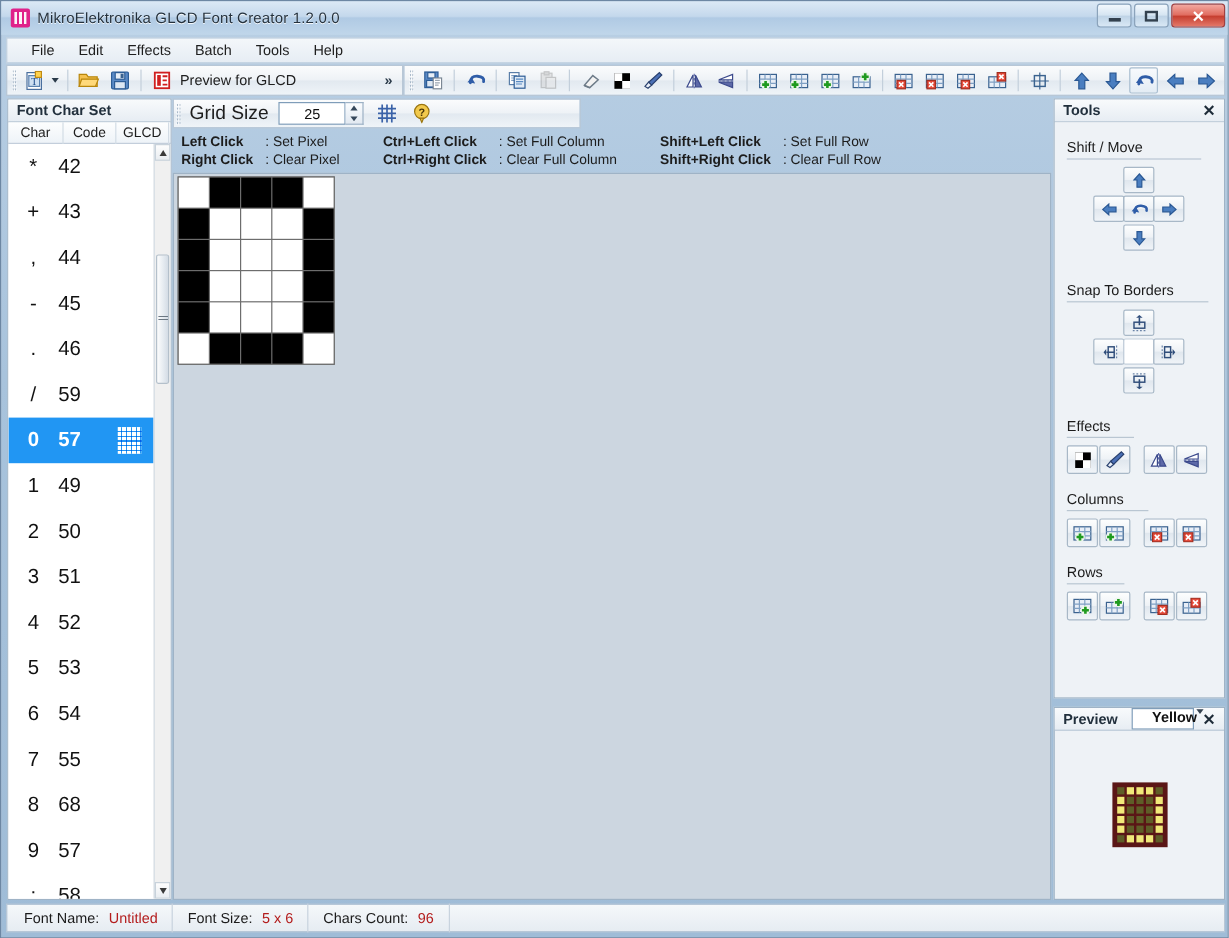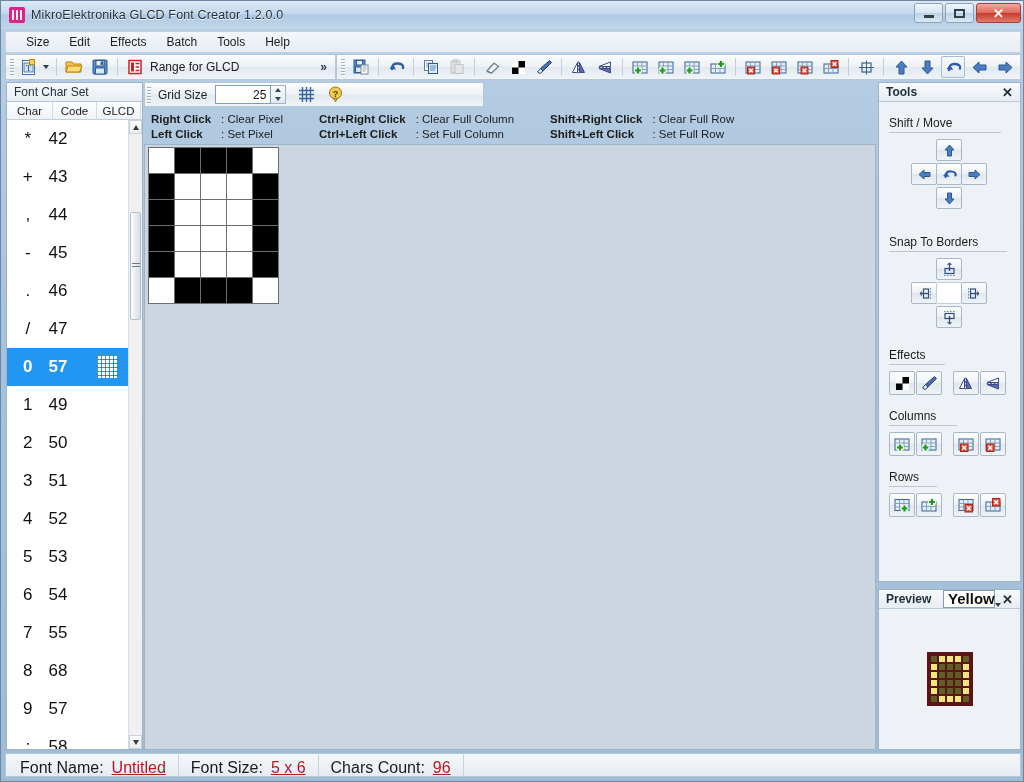--- a/index.html
+++ b/index.html
@@ -107,25 +107,25 @@
   
   svg { display:block; }
 
   
   #grid-toolbar {
     position: absolute; left: 143px; top: 81px; width: 340px; height: 25px;
     background: linear-gradient(to bottom, #fbfcfd 0%, #eef2f6 48%, #e2e9f0 52%, #eff4f8 100%);
     border: 1px solid #b8c7d6;
     display: flex; align-items: center;
   }
-  #grid-size-label { font-size:12px; color:#1e1e1e; margin:0 8px 0 4px; }
+  #grid-size-label { font-size:16px; color:#1e1e1e; margin:0 8px 0 4px; }
   #grid-size-box {
     width: 56px; height: 19px; background:#fff; border:1px solid #7f9db9;
     display:flex; align-items:center; justify-content:flex-end;
-    padding-right:4px; font-size:12px; color:#111;
+    padding-right:20px; font-size:12px; color:#111;
   }
   #grid-size-spin {
     width: 15px; height: 19px; border:1px solid #9db2c6; border-left:none;
     background: linear-gradient(to bottom,#fafcfe,#e2e9f1);
     display:flex; flex-direction:column; align-items:center; justify-content:space-around;
   }
   .spin-arrow { width:0;height:0;border-left:3px solid transparent;border-right:3px solid transparent; }
   .spin-up { border-bottom:4px solid #35475a; }
   .spin-down { border-top:4px solid #35475a; }
 
@@ -143,21 +143,21 @@
   #charset-panel {
     position: absolute; left: 5px; top: 81px; width: 137px; height: 668px;
     background: #eef2f6; border: 1px solid #9fb3c6;
     display: flex; flex-direction: column;
   }
   #charset-title {
     height: 19px; flex: none;
     background: linear-gradient(to bottom,#f8fafc 0%, #e7edf3 100%);
     border-bottom: 1px solid #b9c8d6;
     display: flex; align-items: center; padding-left: 7px;
-    font-weight: normal; font-size: 12px; color: #22303d;
+    font-weight: bold; font-size: 12px; color: #22303d;
   }
   #charset-head {
     height: 18px; flex: none; display: flex; align-items: center;
     background: linear-gradient(to bottom,#fdfefe,#eef3f8);
     border-bottom: 1px solid #c3cedb;
     font-size: 11.5px; color: #1d1d1d;
   }
   #charset-head .hcell {
     text-align: center; border-right: 1px solid #d3dce5; height:18px; line-height:18px;
   }
@@ -262,21 +262,21 @@
   .gap { width: 10px; }
 
   
   #preview-panel {
     position: absolute; left: 877px; top: 588px; width: 143px; height: 161px;
     background: #eef2f6; border: 1px solid #9fb3c6;
     display:flex; flex-direction:column;
   }
   #preview-select {
     width: 52px; height: 18px; border:1px solid #7f9db9; background:#fff;
-    display:flex; align-items:flex-end; font-size:15px; color:#111; padding-left:4px;
+    display:flex; align-items:flex-start; font-size:12px; color:#111; padding-left:16px;
     margin-right: 5px;
   }
   #preview-select .sel-txt { flex:1; }
   #preview-select .sel-arrow {
     width:0;height:0;border-left:3.5px solid transparent;border-right:3.5px solid transparent;
     border-top:4px solid #33414f; margin-right:4px;
   }
   #preview-body { flex:1; display:flex; align-items:center; justify-content:center; }
   #lcd {
     padding: 4px;
@@ -289,25 +289,25 @@
   .lpx.off { background: #5e5d27; }
 
   
   #statusbar {
     position: absolute; left: 4px; top: 752px; width: 1016px; height: 24px;
     background: linear-gradient(to bottom, #f5f8fa 0%, #e6ecf2 100%);
     border: 1px solid #b8c7d6;
     display: flex; align-items: center;
   }
   .st-cell {
-    display:flex; align-items:flex-end; height:24px; padding: 0 12px;
-    border-right: 1px solid #c8d3de; font-size: 16px; color:#1b1b1b;
+    display:flex; align-items:center; height:24px; padding: 0 12px;
+    border-right: 1px solid #c8d3de; font-size: 12px; color:#1b1b1b;
     white-space: nowrap;
   }
-  .st-cell .v { color: #b31c1c; margin-left: 8px; text-decoration: underline; }
+  .st-cell .v { color: #b31c1c; margin-left: 8px; }
   .st-cell.first { padding-left: 14px; }
   .st-cell.empty { border-right: none; flex: 1; }
 </style>
 </head>
 <body>
 
 <div id="app">
 
   <div id="titlebar">
     <div id="title-icon"></div>
@@ -317,21 +317,21 @@
           <span class="minglyph"></span>
         </div>
       <div class="winbtn">
           <span class="maxglyph"></span>
         </div>
       <div class="winbtn close">✕</div>
     </div>
   </div>
 
   <div id="menubar">
-    <div class="menu-item">Size</div>
+    <div class="menu-item">File</div>
     <div class="menu-item">Edit</div>
     <div class="menu-item">Effects</div>
     <div class="menu-item">Batch</div>
     <div class="menu-item">Tools</div>
     <div class="menu-item">Help</div>
   </div>
 
   <div id="toolbar-row">
 
     <div class="tb" style="width:432px">
@@ -369,21 +369,21 @@
 
       <div class="tb-sep"></div>
 
       <div class="tbtn">
         <svg width="16" height="16" viewBox="0 0 16 16">
           <rect x="2" y="1.5" width="12" height="13" fill="#fff" stroke="#d01f1f" stroke-width="1.5"></rect>
           <rect x="4" y="3.5" width="3" height="9" fill="#d01f1f"></rect>
           <path d="M8.5 4.5h4M8.5 8h3.5M8.5 11.5h4" stroke="#d01f1f" stroke-width="1.6"></path>
         </svg>
       </div>
-      <div class="tb-label">Range for GLCD</div>
+      <div class="tb-label">Preview for GLCD</div>
       <div class="tb-overflow">»</div>
     </div>
 
     <div class="tb" style="flex:1">
       <div class="gripper"></div>
 
       <div class="tbtn">
         <svg width="16" height="16" viewBox="0 0 16 16">
           <rect x="1" y="1" width="11" height="13" fill="#5b8ac6" stroke="#2d5d96"></rect>
           <rect x="3.5" y="1.5" width="6" height="4.5" fill="#e8eff7" stroke="#2d5d96"></rect>
@@ -580,35 +580,35 @@
         <text x="8.5" y="10.5" font-size="9" font-weight="bold" text-anchor="middle" fill="#4a3708" font-family="Liberation Sans, sans-serif">?</text>
         <path d="M7 12.5h3l-1.5 3.5z" fill="#f2c94c" stroke="#9a7510"></path>
       </svg>
     </div>
   </div>
 
   <div id="hints">
     <table>
       <tbody>
           <tr>
+        <td class="hk">Left Click</td>
+        <td class="hv">: Set Pixel</td>
+        <td class="hk">Ctrl+Left Click</td>
+        <td class="hv">: Set Full Column</td>
+        <td class="hk">Shift+Left Click</td>
+        <td class="hv">: Set Full Row</td>
+      </tr>
+      <tr>
         <td class="hk">Right Click</td>
         <td class="hv">: Clear Pixel</td>
         <td class="hk">Ctrl+Right Click</td>
         <td class="hv">: Clear Full Column</td>
         <td class="hk">Shift+Right Click</td>
         <td class="hv">: Clear Full Row</td>
       </tr>
-      <tr>
-        <td class="hk">Left Click</td>
-        <td class="hv">: Set Pixel</td>
-        <td class="hk">Ctrl+Left Click</td>
-        <td class="hv">: Set Full Column</td>
-        <td class="hk">Shift+Left Click</td>
-        <td class="hv">: Set Full Row</td>
-      </tr>
     </tbody>
       </table>
   </div>
 
   <div id="charset-panel">
     <div id="charset-title">Font Char Set</div>
     <div id="charset-head">
       <div class="hcell col-char">Char</div>
       <div class="hcell col-code">Code</div>
       <div class="hcell col-glcd">GLCD</div>
@@ -635,21 +635,21 @@
             <div class="c-code">45</div>
             <div class="c-glcd"></div>
           </div>
           <div class="char-row">
             <div class="c-char">.</div>
             <div class="c-code">46</div>
             <div class="c-glcd"></div>
           </div>
           <div class="char-row">
             <div class="c-char">/</div>
-            <div class="c-code">47</div>
+            <div class="c-code">59</div>
             <div class="c-glcd"></div>
           </div>
           <div class="char-row selected">
             <div class="c-char">0</div>
             <div class="c-code">57</div>
             <div class="c-glcd">
               <div class="glcd-mini"></div>
             </div>
           </div>
           <div class="char-row">

